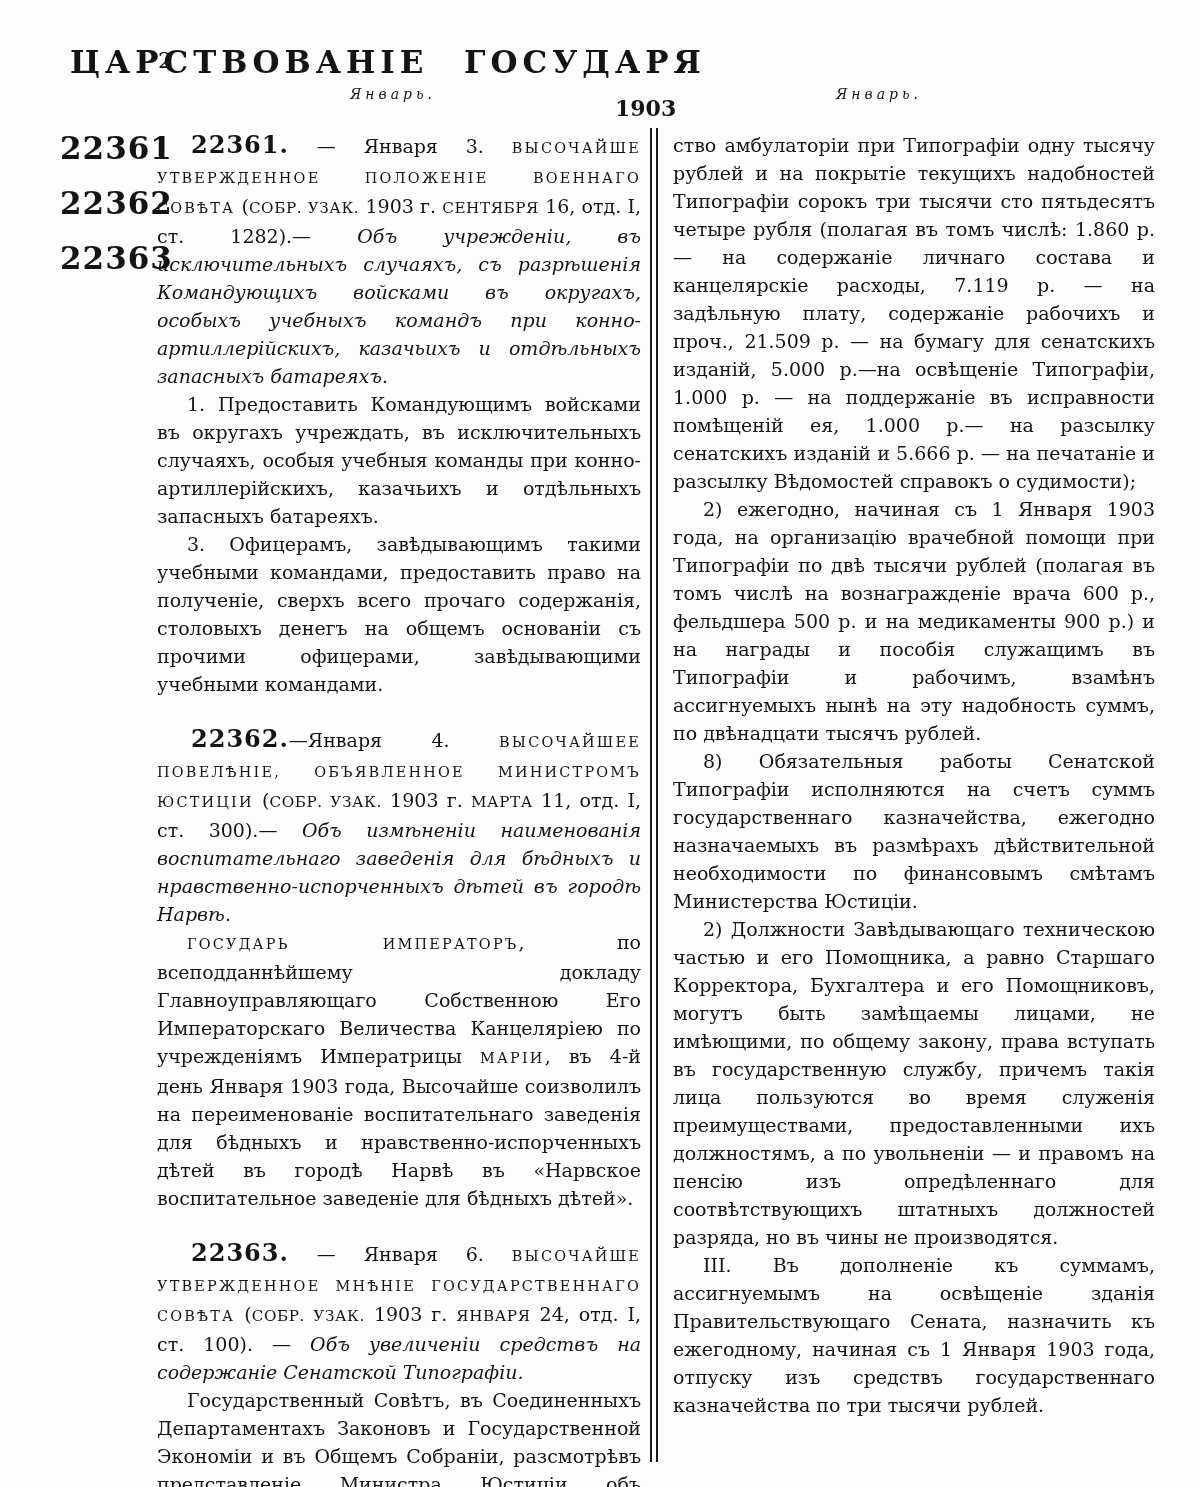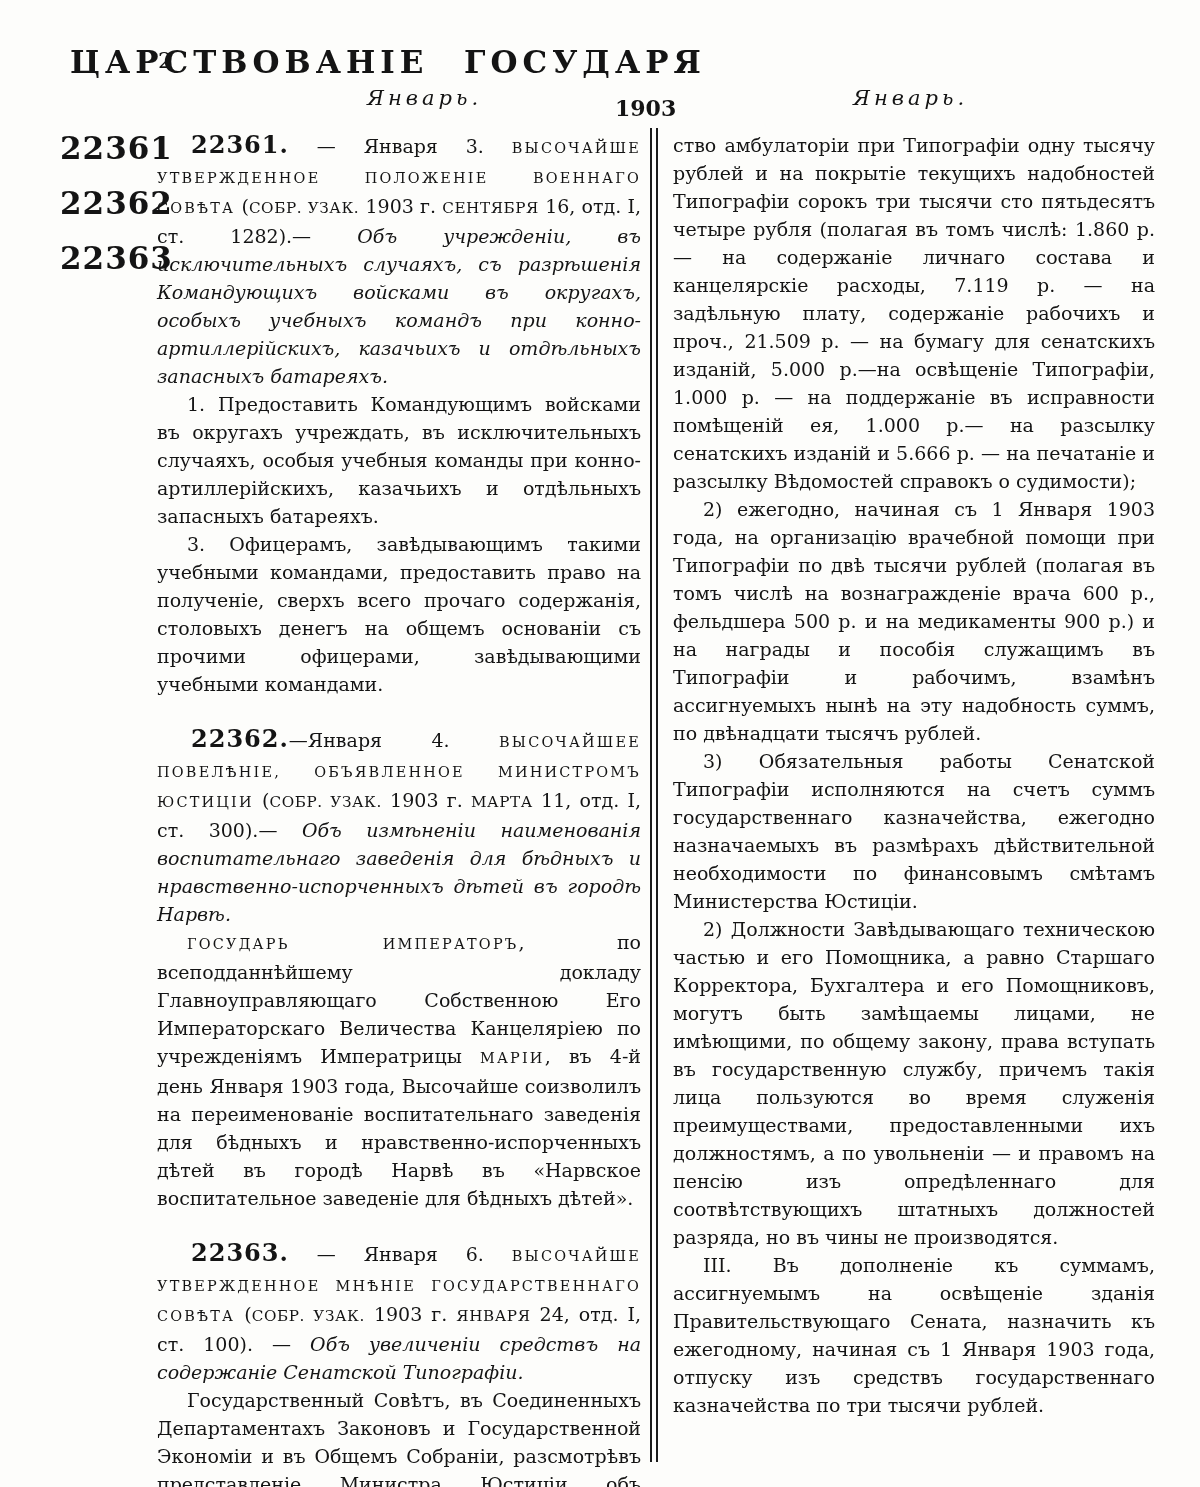--- a/index.html
+++ b/index.html
@@ -19,23 +19,22 @@
   }
   .title{
     position:absolute;left:70px;right:50px;top:44px;
     text-align:left;
     font-size:31px;font-weight:bold;
     letter-spacing:5px;word-spacing:20px;
     white-space:nowrap;
   }
   .month{
     position:absolute;top:86px;
-    font-size:21px;font-style:italic;
+    font-size:14px;font-style:italic;
     letter-spacing:4px;
-    margin-left:17px;
   }
   .month-left{left:350px;}
   .month-right{left:836px;}
   .year{
     position:absolute;top:95px;left:615px;
     font-size:22px;font-weight:bold;
   }
   
   .margin-num{
     position:absolute;left:60px;width:100px;
@@ -92,18 +91,18 @@
       <p class="para body"><span class="seg-p">1. Предоставить Командующимъ войсками въ округахъ учреждать, въ исключительныхъ случаяхъ, особыя учебныя команды при конно-артиллерійскихъ, казачьихъ и отдѣльныхъ запасныхъ батареяхъ.</span></p>
       <p class="para body"><span class="seg-p">3. Офицерамъ, завѣдывающимъ такими учебными командами, предоставить право на полученіе, сверхъ всего прочаго содержанія, столовыхъ денегъ на общемъ основаніи съ прочими офицерами, завѣдывающими учебными командами.</span></p>
       <p class="para entry gap"><span class="seg-b">22362.</span><span class="seg-p">—Января 4. </span><span class="seg-c">Высочайшее повелѣніе, объявленное Министромъ Юстиціи</span><span class="seg-p"> (</span><span class="seg-sc">Собр. Узак.</span><span class="seg-p"> 1903 г. </span><span class="seg-sc">Марта</span><span class="seg-p"> 11, отд. I, ст. 300).— </span><span class="seg-i">Объ измѣненіи наименованія воспитательнаго заведенія для бѣдныхъ и нравственно-испорченныхъ дѣтей въ городѣ Нарвѣ.</span></p>
       <p class="para body"><span class="seg-c">Государь Императоръ</span><span class="seg-p">, по всеподданнѣйшему докладу Главноуправляющаго Собственною Его Императорскаго Величества Канцеляріею по учрежденіямъ Императрицы </span><span class="seg-c">Маріи</span><span class="seg-p">, въ 4-й день Января 1903 года, Высочайше соизволилъ на переименованіе воспитательнаго заведенія для бѣдныхъ и нравственно-испорченныхъ дѣтей въ городѣ Нарвѣ въ «Нарвское воспитательное заведеніе для бѣдныхъ дѣтей».</span></p>
       <p class="para entry gap"><span class="seg-b">22363.</span><span class="seg-p"> — Января 6. </span><span class="seg-c">Высочайше утвержденное мнѣніе Государственнаго Совѣта</span><span class="seg-p"> (</span><span class="seg-sc">Собр. Узак.</span><span class="seg-p"> 1903 г. </span><span class="seg-sc">Января</span><span class="seg-p"> 24, отд. I, ст. 100). — </span><span class="seg-i">Объ увеличеніи средствъ на содержаніе Сенатской Типографіи.</span></p>
       <p class="para body"><span class="seg-p">Государственный Совѣтъ, въ Соединенныхъ Департаментахъ Законовъ и Государственной Экономіи и въ Общемъ Собраніи, разсмотрѣвъ представленіе Министра Юстиціи объ увеличеніи средствъ на содержаніе Сенатской Типографіи, </span></p>
     </div>
   <div class="col col-right" id="col-right">
       <p class="para body noindent"><span class="seg-p">ство амбулаторіи при Типографіи одну тысячу рублей и на покрытіе текущихъ надобностей Типографіи сорокъ три тысячи сто пятьдесятъ четыре рубля (полагая въ томъ числѣ: 1.860 р. — на содержаніе личнаго состава и канцелярскіе расходы, 7.119 р. — на задѣльную плату, содержаніе рабочихъ и проч., 21.509 р. — на бумагу для сенатскихъ изданій, 5.000 р.—на освѣщеніе Типографіи, 1.000 р. — на поддержаніе въ исправности помѣщеній ея, 1.000 р.— на разсылку сенатскихъ изданій и 5.666 р. — на печатаніе и разсылку Вѣдомостей справокъ о судимости);</span></p>
       <p class="para body"><span class="seg-p">2) ежегодно, начиная съ 1 Января 1903 года, на организацію врачебной помощи при Типографіи по двѣ тысячи рублей (полагая въ томъ числѣ на вознагражденіе врача 600 р., фельдшера 500 р. и на медикаменты 900 р.) и на награды и пособія служащимъ въ Типографіи и рабочимъ, взамѣнъ ассигнуемыхъ нынѣ на эту надобность суммъ, по двѣнадцати тысячъ рублей.</span></p>
-      <p class="para body"><span class="seg-p">3) Обязательныя работы Сенатской Типографіи исполняются на счетъ суммъ государственнаго казначейства, ежегодно назначаемыхъ въ размѣрахъ дѣйствительной необходимости по финансовымъ смѣтамъ Министерства Юстиціи.</span></p>
+      <p class="para body"><span class="seg-p">8) Обязательныя работы Сенатской Типографіи исполняются на счетъ суммъ государственнаго казначейства, ежегодно назначаемыхъ въ размѣрахъ дѣйствительной необходимости по финансовымъ смѣтамъ Министерства Юстиціи.</span></p>
       <p class="para body"><span class="seg-p">2) Должности Завѣдывающаго техническою частью и его Помощника, а равно Старшаго Корректора, Бухгалтера и его Помощниковъ, могутъ быть замѣщаемы лицами, не имѣющими, по общему закону, права вступать въ государственную службу, причемъ такія лица пользуются во время служенія преимуществами, предоставленными ихъ должностямъ, а по увольненіи — и правомъ на пенсію изъ опредѣленнаго для соотвѣтствующихъ штатныхъ должностей разряда, но въ чины не производятся.</span></p>
       <p class="para body"><span class="seg-p">III. Въ дополненіе къ суммамъ, ассигнуемымъ на освѣщеніе зданія Правительствующаго Сената, назначить къ ежегодному, начиная съ 1 Января 1903 года, отпуску изъ средствъ государственнаго казначейства по три тысячи рублей.</span></p>
     </div>
 
 </div>
 
 </body></html>

